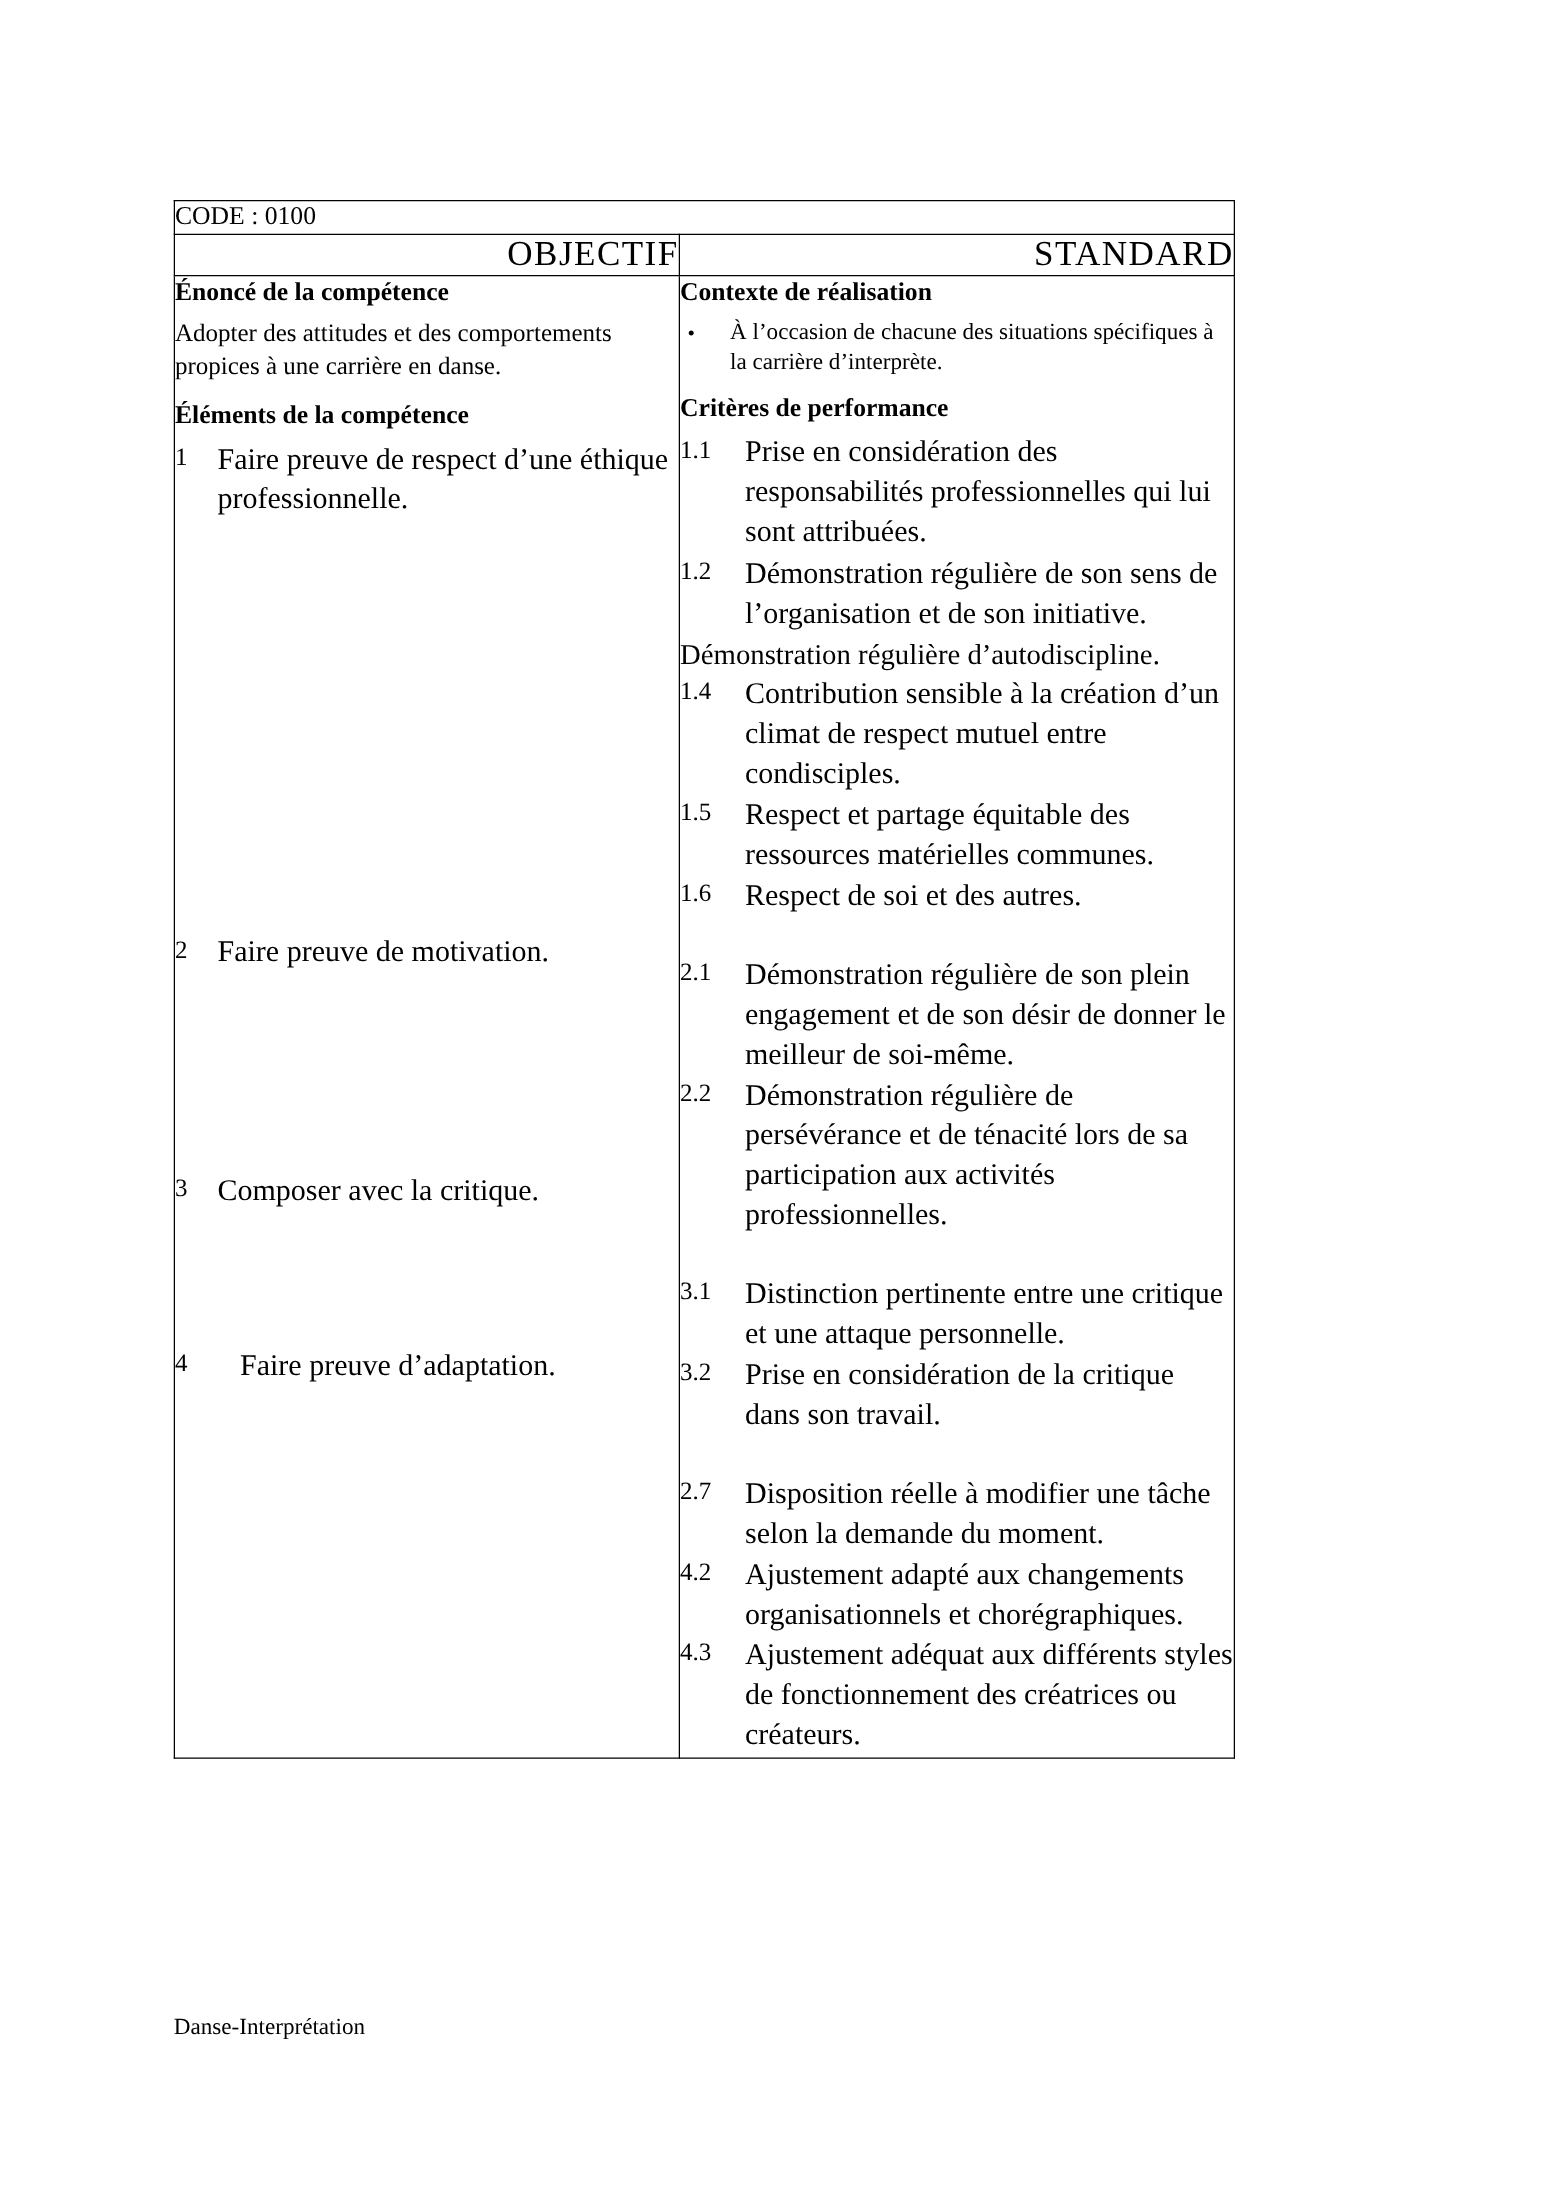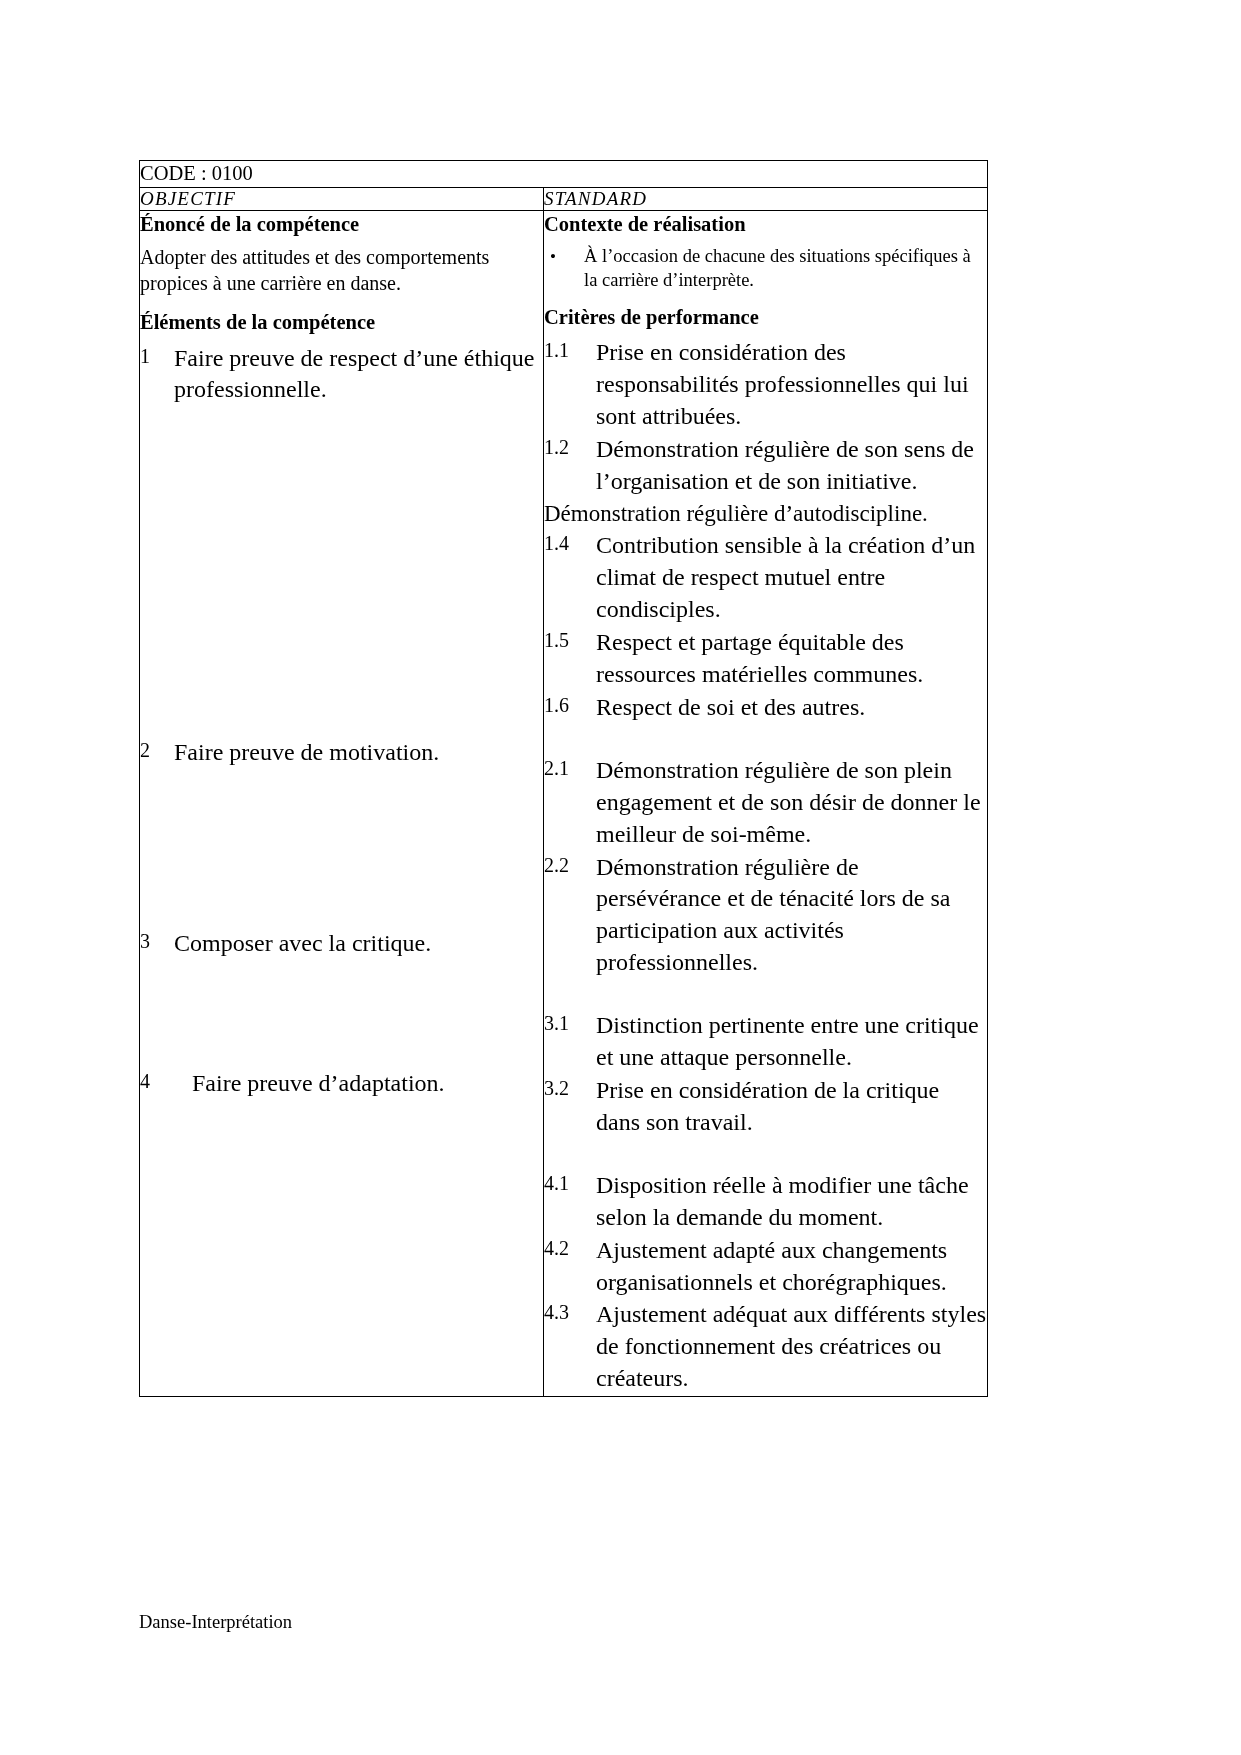--- a/index.html
+++ b/index.html
@@ -34,25 +34,24 @@
     border: 1.5px solid #000;
     vertical-align: top;
     padding: 0;
   }
   .code-cell {
     padding: 8px 10px 10px 10px;
     font-size: 20.5px;
     line-height: 1.25;
   }
   .head-cell {
-    text-align: left;
-    font-size: 19px;
+    text-align: right;
+    font-size: 28px;
     letter-spacing: 1.2px;
     padding: 9px 4px 10px 4px;
-    font-style: italic;
   }
   .body-cell {
     padding: 9px 12px 12px 12px;
     font-size: 20px;
     line-height: 1.32;
   }
   .col-left { width: 404px; }
   .col-right { width: 444px; }
 
   .bold-head {
@@ -230,21 +229,21 @@
             <span class="txt">Distinction pertinente entre une critique et une attaque personnelle.</span>
           </div>
           <div class="row">
             <span class="num wide">3.2</span>
             <span class="txt">Prise en considération de la critique dans son travail.</span>
           </div>
 
           <div class="gap-lg"></div>
 
           <div class="row">
-            <span class="num wide">4.1</span>
+            <span class="num wide">2.7</span>
             <span class="txt">Disposition réelle à modifier une tâche selon la demande du moment.</span>
           </div>
           <div class="row">
             <span class="num wide">4.2</span>
             <span class="txt">Ajustement adapté aux changements organisationnels et chorégraphiques.</span>
           </div>
           <div class="row">
             <span class="num wide">4.3</span>
             <span class="txt">Ajustement adéquat aux différents styles de fonctionnement des créatrices ou créateurs.</span>
           </div>

